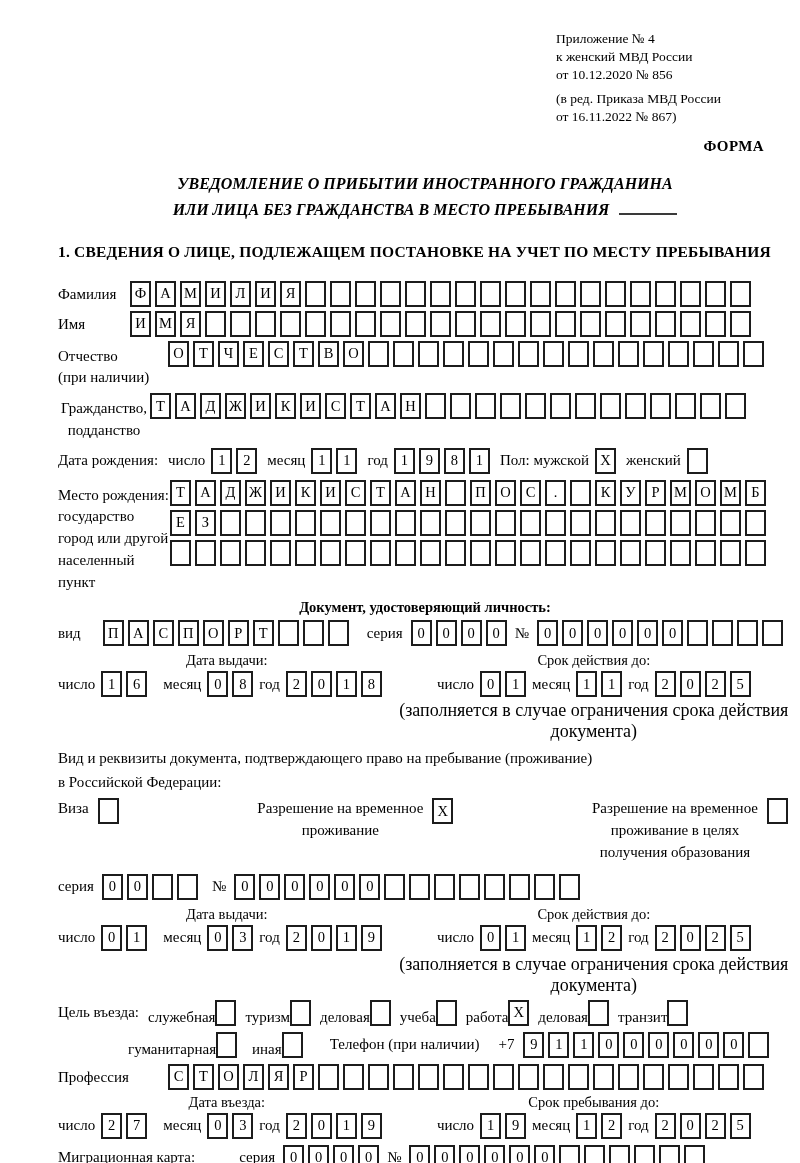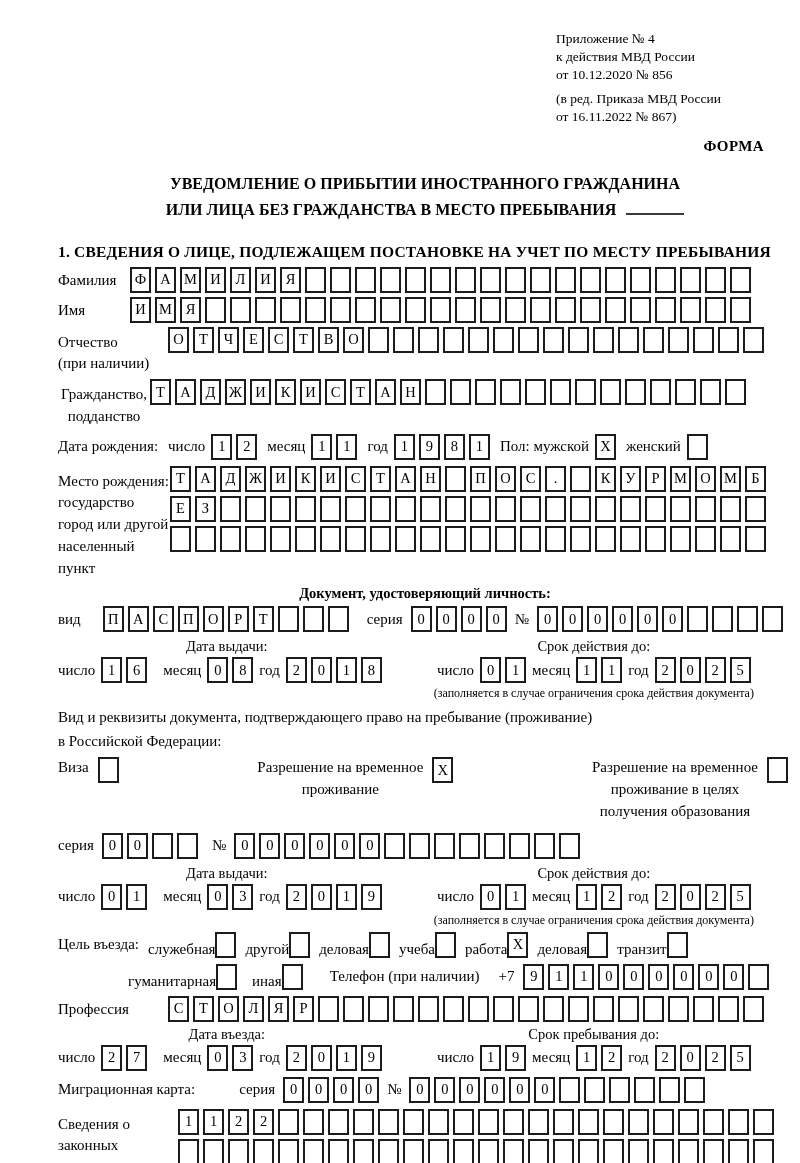--- a/index.html
+++ b/index.html
@@ -8,24 +8,24 @@
     width:800px; height:1163px; overflow:hidden;
     color:#000; font-family:"Liberation Serif", serif; font-size:15px;
   }
   .page { padding:30px 8px 0 58px; }
 
   
   .appendix { width:236px; margin-left:auto; font-size:13.5px; line-height:1.34; }
   .appendix .grp2 { margin-top:6px; }
   .forma { text-align:right; padding-right:28px; font-weight:bold; margin-top:12px; font-size:15px; letter-spacing:.4px; }
 
-  .title { text-align:center; font-weight:bold; font-size:16px; line-height:1.6; margin-top:16px; }
+  .title { text-align:center; font-weight:bold; font-size:16px; line-height:1.6; margin-top:16px;font-style:italic; }
   .blank { display:inline-block; width:58px; border-bottom:2.5px solid #3a3a3a; height:14px; margin-left:10px; }
 
-  .sec-title { font-weight:bold; font-size:15.5px; margin-top:20px; margin-bottom:6px; letter-spacing:.2px; }
+  .sec-title { font-weight:bold; font-size:15.5px; margin-top:20px; margin-bottom:20px; letter-spacing:.2px; }
 
   .row { display:flex; align-items:flex-start; margin-bottom:4px; }
   .lbl { padding-top:5px; flex-shrink:0; }
   .lbl-stack { flex-shrink:0; line-height:1.45; padding-top:5px; }
 
   .cells { display:inline-flex; gap:4px; flex-wrap:nowrap; }
   .cell {
     width:21px; height:26px; border:2px solid #1c1c1c;
     display:inline-flex; align-items:center; justify-content:center;
     font-size:14.5px; flex-shrink:0; background:#fff;
@@ -40,40 +40,40 @@
 
   .center-bold { text-align:center; font-weight:bold; font-size:14.5px; margin:6px 0 4px 0; }
 
   .vid-row { display:flex; align-items:center; gap:8px; margin-bottom:6px; }
 
   .datecols { display:flex; margin-bottom:4px; }
   .datecol-l { width:46%; }
   .datecol-r { width:54%; }
   .datehead { text-align:center; font-size:14.5px; margin-bottom:2px; }
   .dg { display:flex; align-items:center; gap:6px; }
-  .note { font-size:12px; text-align:center; margin-top:3px; }
+  .note { font-size:18px; text-align:center; margin-top:3px; }
 
   .intro { line-height:1.6; margin-bottom:4px; }
 
   .permit-row { display:flex; justify-content:space-between; align-items:flex-start; margin-bottom:10px; padding-right:4px; }
   .permit-opt { display:flex; align-items:flex-start; gap:9px; }
   .opt-lines { text-align:center; line-height:1.45; }
 
   .purpose-row { display:flex; align-items:center; gap:9px; margin-bottom:6px; flex-wrap:nowrap; }
   .purpose-opt { display:flex; align-items:flex-end; white-space:nowrap; }
   .indent70 { margin-left:70px; }
 </style>
 </head>
 <body>
 
 <div class="page">
 
   <div class="appendix">
     <div>Приложение № 4</div>
-    <div>к действия МВД России</div>
+    <div>к женский МВД России</div>
     <div>от 10.12.2020 № 856</div>
     <div class="grp2">
       <div>(в ред. Приказа МВД России</div>
       <div>от 16.11.2022 № 867)</div>
     </div>
   </div>
 
   <div class="forma">ФОРМА</div>
 
   <div class="title">
@@ -539,21 +539,21 @@
 
   <div class="purpose-row">
     <span>Цель въезда:</span>
     <span class="purpose-opt">
       <span>служебная</span>
       <span class="cells">
           <span class="cell"></span>
         </span>
     </span>
     <span class="purpose-opt">
-      <span>другой</span>
+      <span>туризм</span>
       <span class="cells">
           <span class="cell"></span>
         </span>
     </span>
     <span class="purpose-opt">
       <span>деловая</span>
       <span class="cells">
           <span class="cell"></span>
         </span>
     </span>

